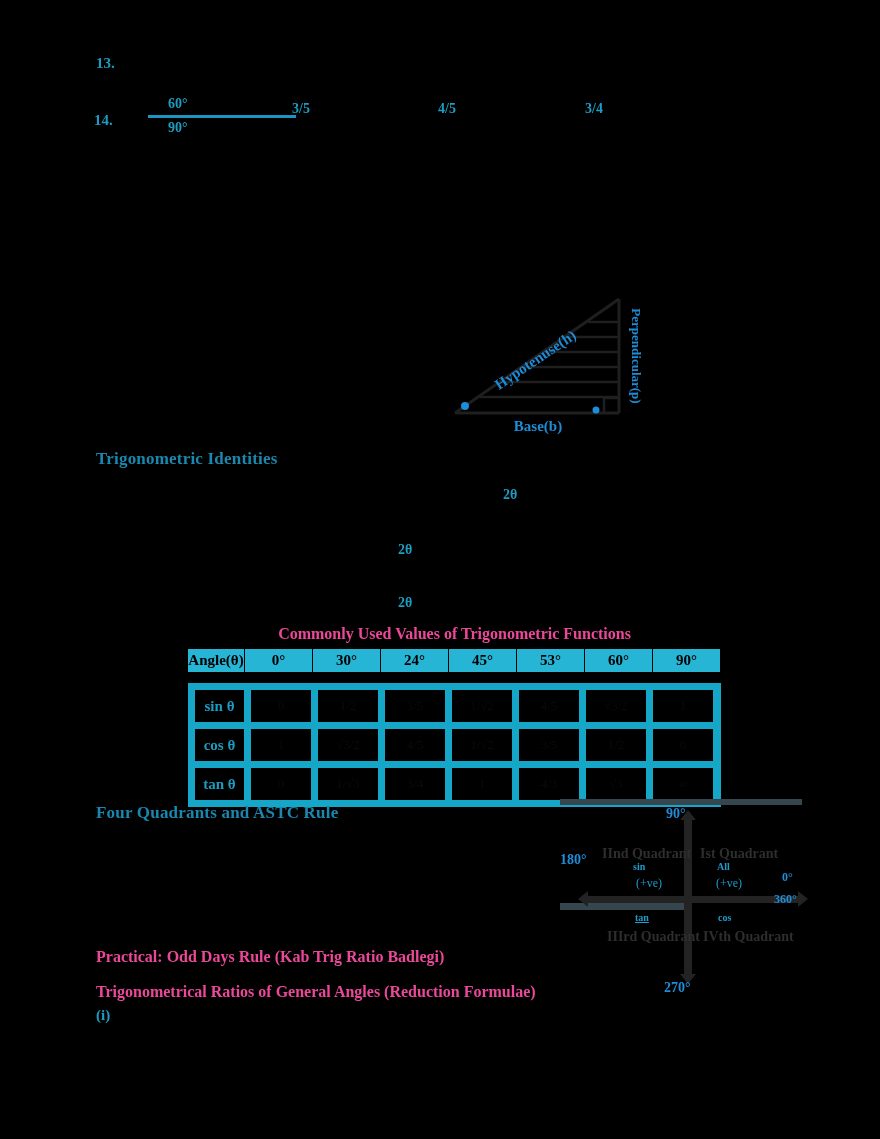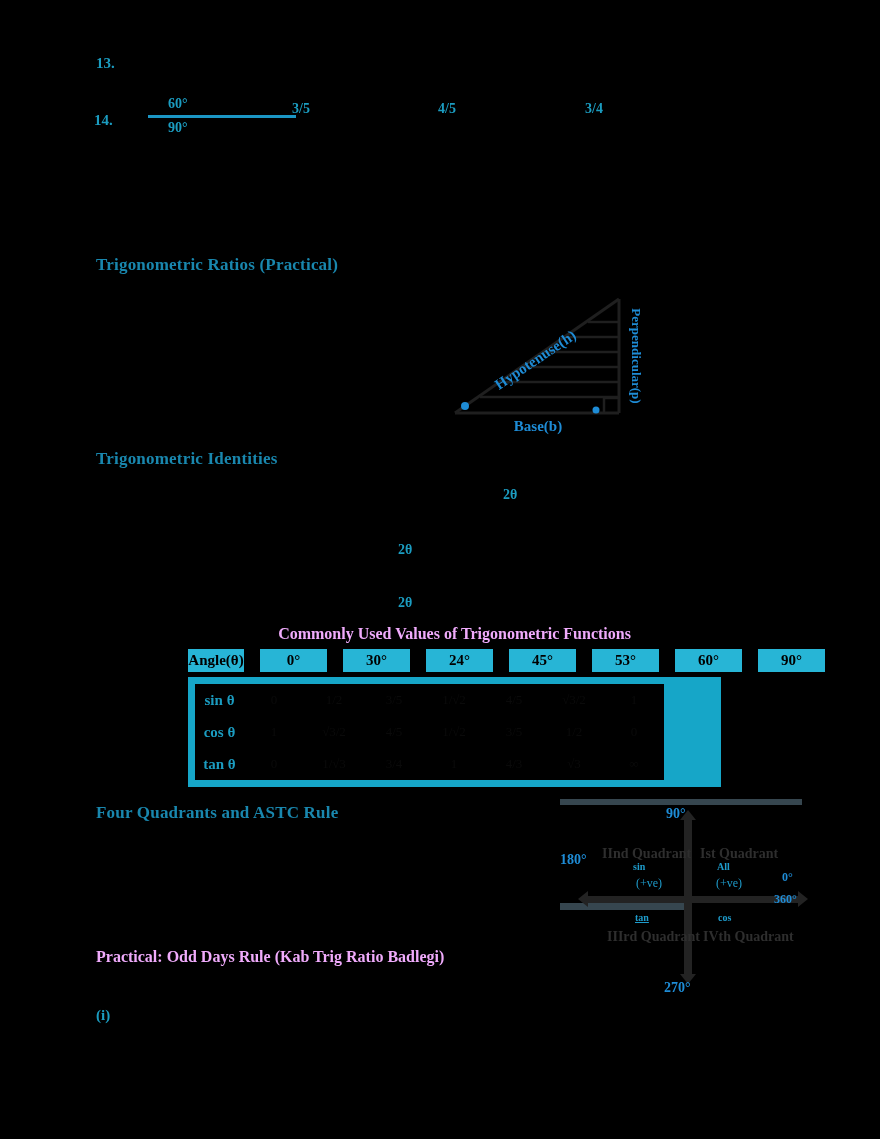--- a/index.html
+++ b/index.html
@@ -1,31 +1,31 @@
 <!DOCTYPE html>
 <html><head>
 <meta charset="utf-8">
 <style>
   html,body{margin:0;padding:0;background:#000;}
   #canvas{position:relative;width:880px;height:1139px;background:#000000;overflow:hidden;
           font-family:"Liberation Serif", serif;}
   .abs{position:absolute;}
   .heading{font-size:17px;font-weight:bold;color:#1987ae;letter-spacing:.2px;}
-  .heading-sm{font-size:16px;font-weight:bold;color:#f0abfc;}
+  .heading-sm{font-size:16px;font-weight:bold;color:#ec4899;}
   .qlabel{font-size:15px;font-weight:bold;color:#1b9cc0;}
   .smallteal{font-size:14px;font-weight:bold;color:#1b9cc0;}
   .fracbar{background:#1b96c4;height:3px;}
   
   #table-title{left:188px;top:625px;width:533px;text-align:center;font-size:16px;}
   #trig-table{left:188px;top:649px;width:533px;}
-  .thead{display:grid;grid-template-columns:56px repeat(7,67px);gap:16px;background:#000;}
+  .thead{display:grid;grid-template-columns:56px repeat(7,67px);gap:1px;background:#000;}
   .th{background:#27b5d6;color:#000;font-weight:bold;font-size:15px;text-align:center;
       line-height:23px;height:23px;}
-  .tbody{display:grid;grid-template-columns:49px repeat(7,60px);padding:7px;
-         background:#16a6c8;margin-top:5px;}
+  .tbody{display:grid;grid-template-columns:49px repeat(7,60px);gap:7px;padding:7px;
+         background:#16a6c8;margin-top:11px;}
   .td{background:#000;height:32px;display:flex;align-items:center;justify-content:center;}
   .td.label{color:#1b9cc0;font-weight:bold;font-size:15px;}
   .td.val{color:#0a0a0a;font-size:13px;}
   
   .axis{background:#232323;}
   .slatebar{background:#36464f;}
   .arrow{width:0;height:0;position:absolute;}
   .qdark{font-size:14px;color:#2e2e2e;font-weight:bold;}
   .qteal{font-size:10px;color:#1e9ccc;font-weight:bold;}
   .qsub{font-size:12px;color:#1e9ccc;}
@@ -41,21 +41,20 @@
   <div class="abs qlabel" style="left:94px;top:112px;">14.</div>
 
   <div class="abs smallteal" style="left:168px;top:96px;">60°</div>
   <div class="abs fracbar" style="left:148px;top:115px;width:148px;"></div>
   <div class="abs smallteal" style="left:168px;top:120px;">90°</div>
 
   <div class="abs smallteal" style="left:292px;top:101px;">3/5</div>
   <div class="abs smallteal" style="left:438px;top:101px;">4/5</div>
   <div class="abs smallteal" style="left:585px;top:101px;">3/4</div>
 
-  <div class="abs heading" style="left:96px;top:255px;">Trigonometric Ratios (Practical)</div>
   <div class="abs heading" style="left:96px;top:449px;">Trigonometric Identities</div>
 
   <svg class="abs" style="left:438px;top:286px;" width="225" height="160">
     <line x1="17" y1="127" x2="181" y2="127" stroke="#1f1f1f" stroke-width="3"></line>
     <line x1="181" y1="127" x2="181" y2="13" stroke="#1f1f1f" stroke-width="3"></line>
     <line x1="17" y1="127" x2="181" y2="13" stroke="#1f1f1f" stroke-width="3"></line>
     <g stroke="#1f1f1f" stroke-width="2.4">
       <line x1="150" y1="36" x2="181" y2="36"></line>
       <line x1="128" y1="51" x2="181" y2="51"></line>
       <line x1="106" y1="66" x2="181" y2="66"></line>
@@ -138,15 +137,16 @@
   <div class="abs qteal" style="left:633px;top:861px;">sin</div>
   <div class="abs qteal" style="left:717px;top:861px;">All</div>
   <div class="abs qsub" style="left:636px;top:876px;">(+ve)</div>
   <div class="abs qsub" style="left:716px;top:876px;">(+ve)</div>
   <div class="abs qteal" style="left:635px;top:912px;text-decoration:underline;">tan</div>
   <div class="abs qteal" style="left:718px;top:912px;">cos</div>
   <div class="abs qdark" style="left:607px;top:929px;">IIIrd Quadrant</div>
   <div class="abs qdark" style="left:703px;top:929px;">IVth Quadrant</div>
 
   <div class="abs heading-sm" style="left:96px;top:948px;">Practical: Odd Days Rule (Kab Trig Ratio Badlegi)</div>
+  <div class="abs heading-sm" style="left:96px;top:983px;">Trigonometrical Ratios of General Angles (Reduction Formulae)</div>
   <div class="abs qlabel" style="left:96px;top:1007px;">(i)</div>
 
 </div>
 
 </body></html>

